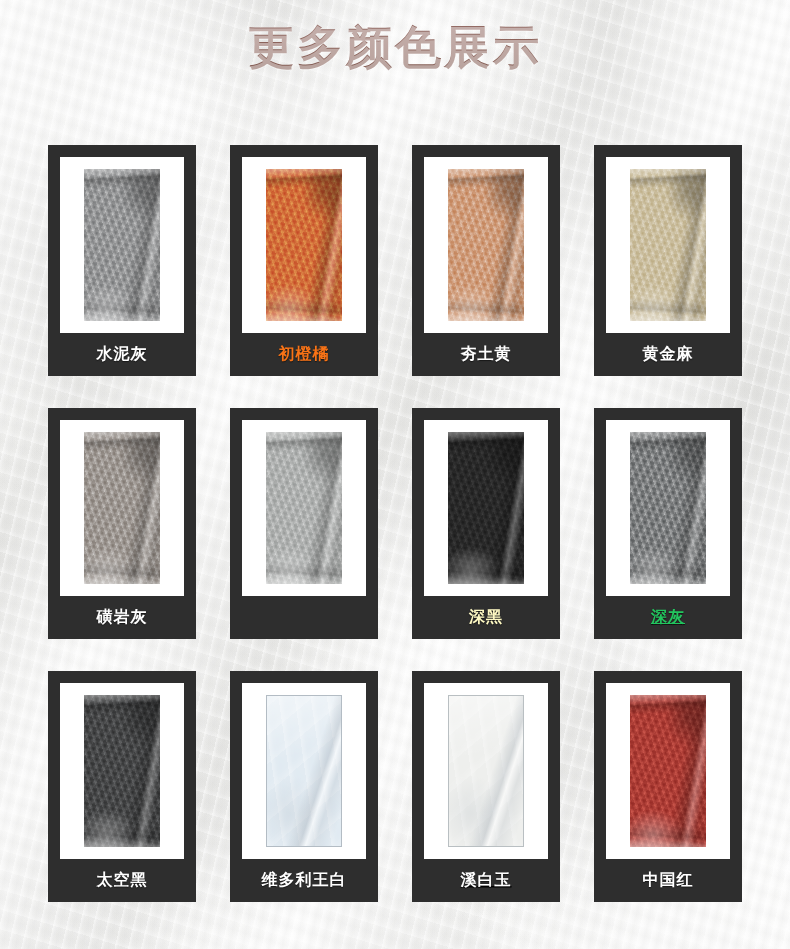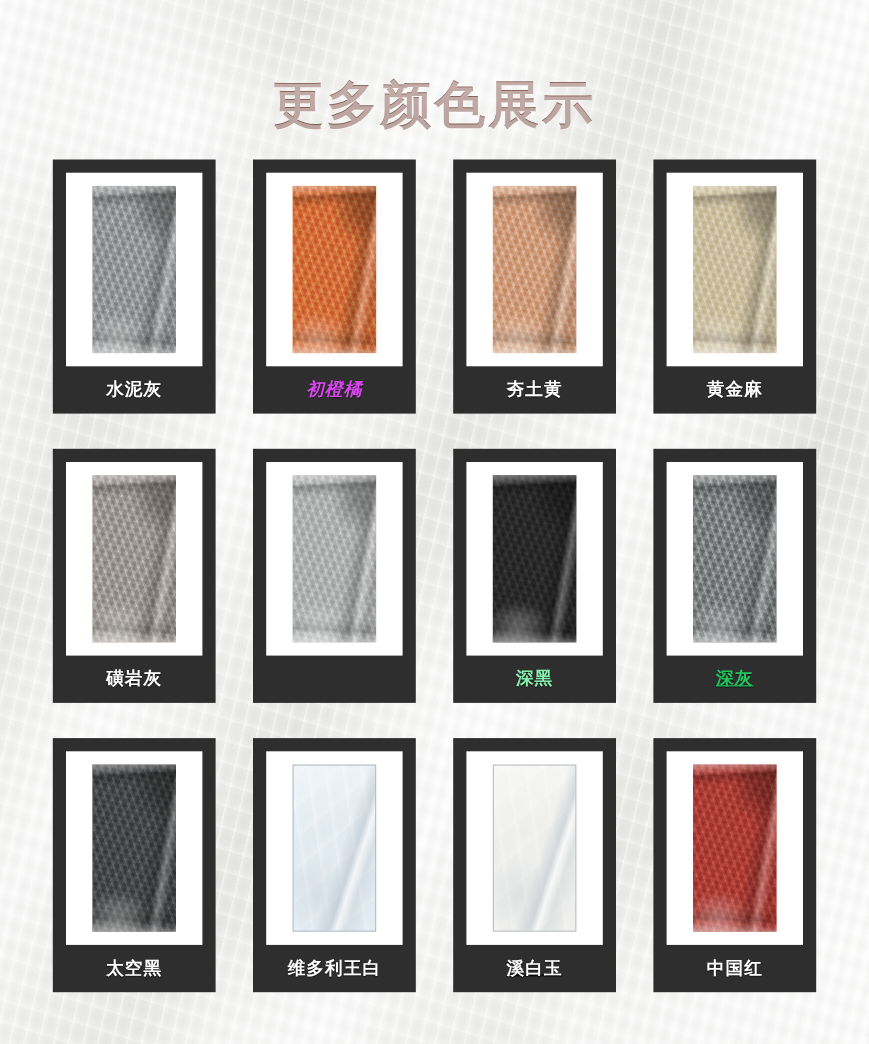--- a/index.html
+++ b/index.html
@@ -43,21 +43,20 @@
   }
 
   
   .title-wrap {
     position: absolute;
     top: 18px;
     left: 0;
     width: 790px;
     text-align: center;
     z-index: 3;
-    margin-top: 48px;
   }
   .title {
     display: inline-block;
     font-family: "DejaVu Serif", "Liberation Serif", serif;
     font-weight: 700;
     font-size: 46px;
     line-height: 58px;
     letter-spacing: 3px;
     color: #8a6158;
     background: linear-gradient(180deg, #97706a 0%, #8a6158 52%, #7d564d 100%);
@@ -169,21 +168,21 @@
     <div class="tile" style="background: rgb(46, 46, 46);">
       <div class="mat" style="background: rgb(255, 255, 255);">
         <div class="swatch" title="水泥灰" style="background: rgb(154, 155, 156);"></div>
       </div>
       <div class="tile-label" style="color: rgb(255, 255, 255);">水泥灰</div>
     </div>
     <div class="tile" style="background: rgb(46, 46, 46);">
       <div class="mat" style="background: rgb(255, 255, 255);">
         <div class="swatch" title="初橙橘" style="background: rgb(213, 115, 60);"></div>
       </div>
-      <div class="tile-label" style="color: #d946ef; font-style: italic;">初橙橘</div>
+      <div class="tile-label" style="color: #f97316;">初橙橘</div>
     </div>
     <div class="tile" style="background: rgb(46, 46, 46);">
       <div class="mat" style="background: rgb(255, 255, 255);">
         <div class="swatch" title="夯土黄" style="background: rgb(210, 161, 129);"></div>
       </div>
       <div class="tile-label" style="color: rgb(255, 255, 255); text-align: right;">夯土黄</div>
     </div>
     <div class="tile" style="background: rgb(46, 46, 46);">
       <div class="mat" style="background: rgb(255, 255, 255);">
         <div class="swatch" title="黄金麻" style="background: rgb(206, 194, 164);"></div>
@@ -198,21 +197,21 @@
     </div>
     <div class="tile" style="background: rgb(46, 46, 46);">
       <div class="mat" style="background: rgb(255, 255, 255);">
         <div class="swatch" title="清水灰" style="background: rgb(179, 181, 180);"></div>
       </div>
     </div>
     <div class="tile" style="background: rgb(46, 46, 46);">
       <div class="mat" style="background: rgb(255, 255, 255);">
         <div class="swatch" title="深黑" style="background: rgb(43, 43, 43);"></div>
       </div>
-      <div class="tile-label" style="color: #86efac;">深黑</div>
+      <div class="tile-label" style="color: #fef9c3;">深黑</div>
     </div>
     <div class="tile" style="background: rgb(46, 46, 46);">
       <div class="mat" style="background: rgb(255, 255, 255);">
         <div class="swatch" title="深灰" style="background: rgb(131, 133, 134);"></div>
       </div>
       <div class="tile-label" style="color: #22c55e; text-decoration: underline;">深灰</div>
     </div>
     <div class="tile" style="background: rgb(46, 46, 46);">
       <div class="mat" style="background: rgb(255, 255, 255);">
         <div class="swatch" title="太空黑" style="background: rgb(74, 75, 76);"></div>

